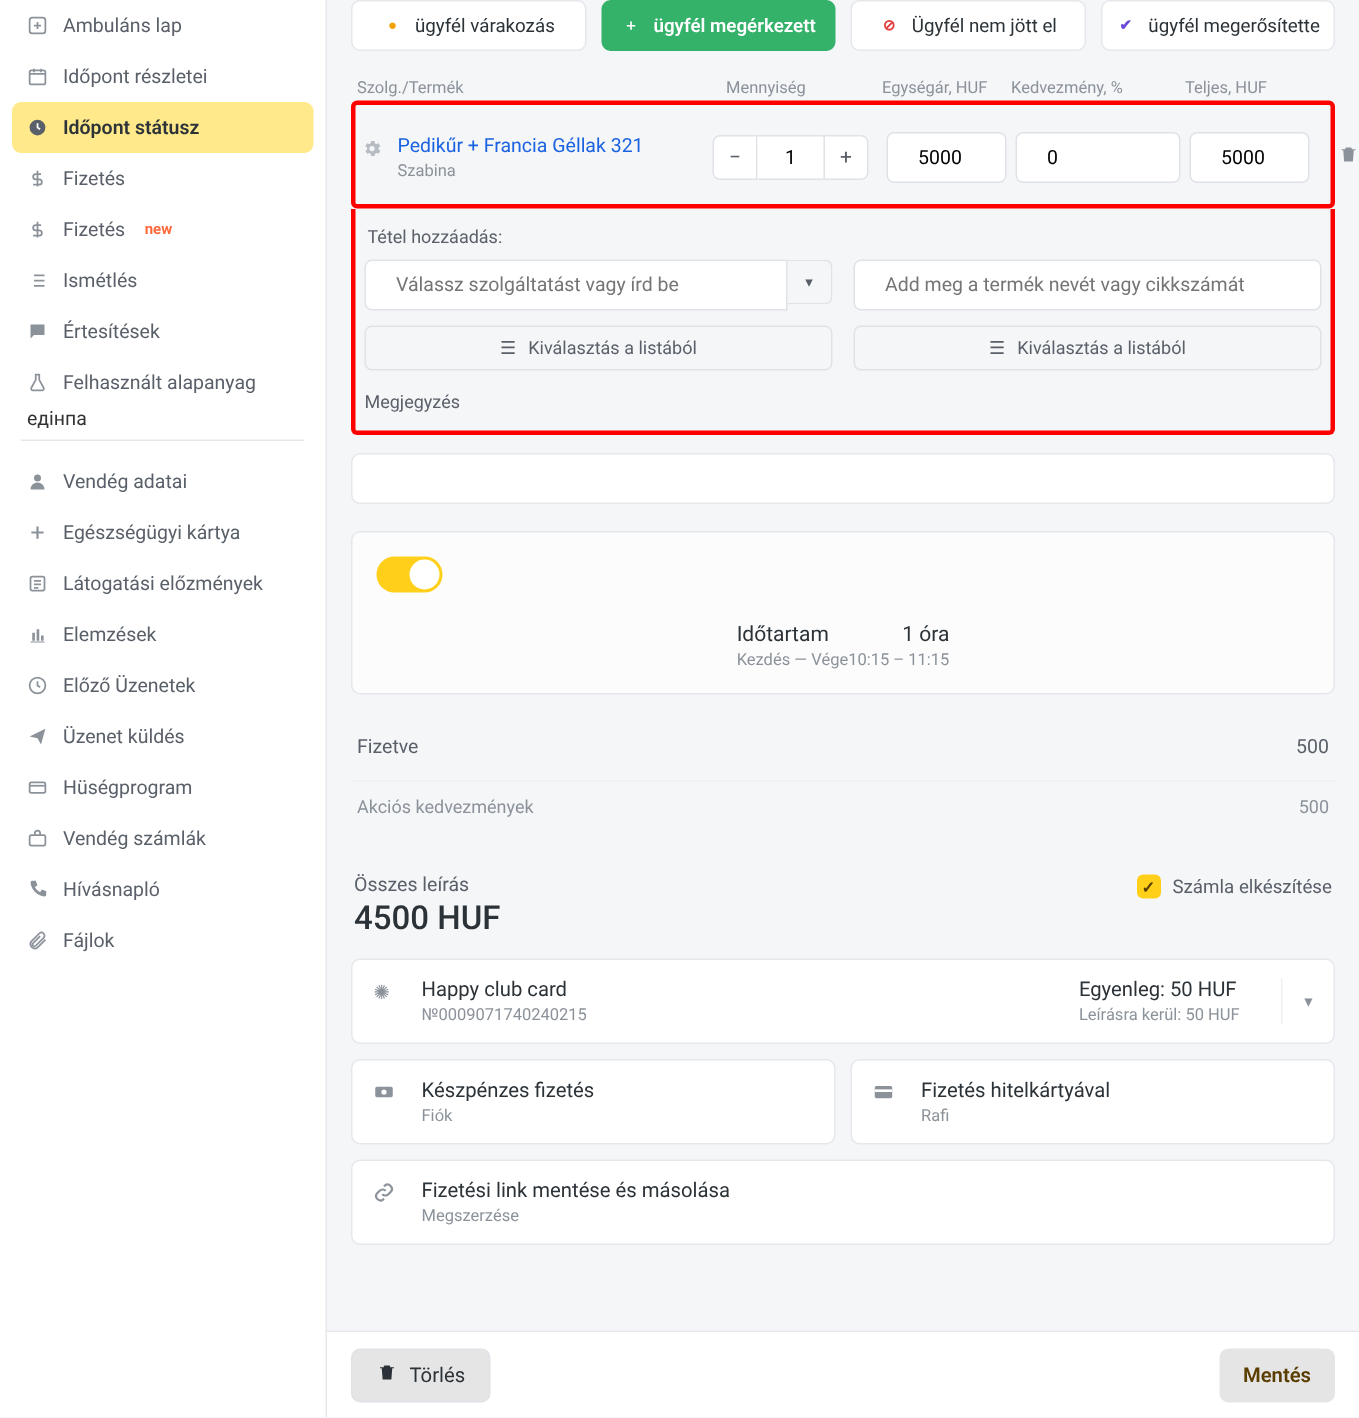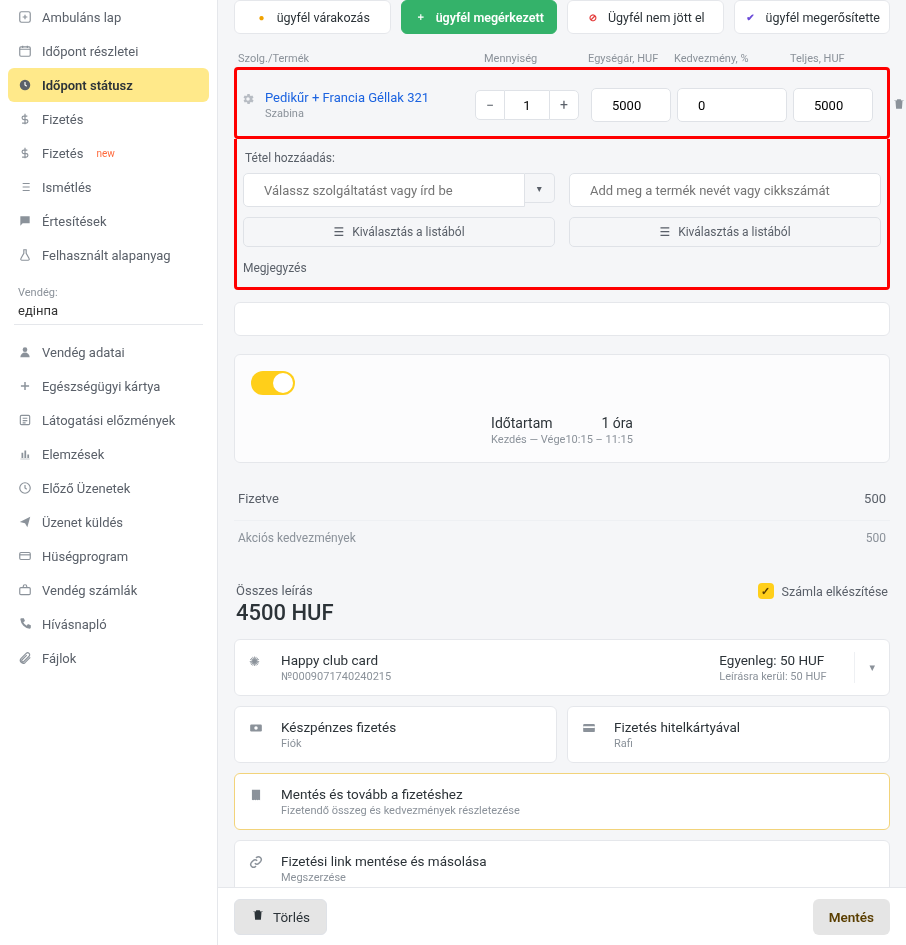--- a/index.html
+++ b/index.html
@@ -3,21 +3,21 @@
 <meta charset="utf-8">
 <style>
   *{box-sizing:border-box;margin:0;padding:0;font-family:-apple-system,"Segoe UI",Roboto,Arial,sans-serif}
   body{background:#f5f6f8;color:#2c3338;font-size:13px;width:906px;height:945px;overflow:hidden}
   .app{display:flex;height:100%}
   .sidebar{width:218px;flex:none;background:#fff;border-right:1px solid #e5e7eb;display:flex;flex-direction:column;padding:0 8px}
   .si{display:flex;align-items:center;gap:10px;height:34px;padding:0 10px;border-radius:6px;color:#5a6069;cursor:pointer}
   .si.active{background:#ffe98a;color:#2c3338;font-weight:600}
   .si .ic{width:14px;display:flex;justify-content:center;color:#8b929a}
   .si.active .ic{color:#5a6069}
-  .badge-new{color:#ff6a3d;font-size:10px;font-weight:400;margin-left:3px}
+  .badge-new{color:#ff6a3d;font-size:10px;font-weight:700;margin-left:3px}
   .sec-label{font-size:11px;color:#8b929a;padding:14px 10px 4px}
   .guest-name{padding:0 10px 6px;color:#333;font-size:13px}
   .guest-under{height:1px;background:#e5e7eb;margin:0 6px 10px}
   .main{flex:1;display:flex;flex-direction:column;min-width:0}
   .scroll{flex:1;overflow:auto;padding:0 16px 18px}
   .statusbar{display:flex;gap:10px;margin-bottom:18px}
   .stab{flex:1;height:34px;border:1px solid #e5e7eb;border-radius:6px;background:#fff;display:flex;align-items:center;justify-content:center;gap:8px;color:#2c3338;font-size:12.5px;cursor:pointer}
   .stab.sel{background:#34b26a;border-color:#34b26a;color:#fff;font-weight:600}
   .stab .ci{width:14px;height:14px;display:flex;align-items:center;justify-content:center;border-radius:50%;font-size:10px;font-weight:700}
   .headrow{display:grid;grid-template-columns:228px 110px 80px 110px 80px 40px;gap:6px;font-size:11px;color:#8b929a;padding:0 4px 6px}
@@ -148,21 +148,20 @@
         </div>
         <div class="si">
           <span class="ic">
             <svg viewBox="0 0 24 24" fill="none" stroke="currentColor" stroke-width="2">
               <path d="M9 3h6M10 3v6l-5 9a2 2 0 0 0 2 3h10a2 2 0 0 0 2-3l-5-9V3"></path>
             </svg>
           </span>
           <span>Felhasznált alapanyag</span>
         </div>
       </div>
-    <div class="sec-label">Vendég:</div>
     <div class="guest-name">едінпа</div>
     <div class="guest-under"></div>
     <div id="side-b">
         <div class="si">
           <span class="ic">
             <svg viewBox="0 0 24 24" fill="currentColor">
               <circle cx="12" cy="8" r="4"></circle>
               <path d="M4 21a8 8 0 0 1 16 0H4z"></path>
             </svg>
           </span>
@@ -406,31 +405,20 @@
                 <rect x="2" y="9" width="20" height="3" fill="#fff"></rect>
               </svg>
           </span>
           <div>
             <div class="t1">Fizetés hitelkártyával</div>
             <div class="t2">Rafi</div>
           </div>
         </div>
       </div>
 
-      <div class="card gold">
-        <span class="ic ic-yel">
-          <svg viewBox="0 0 24 24" fill="currentColor">
-              <path d="M5 3h14v18l-2-1-2 1-2-1-2 1-2-1-2 1-2-1V3z"></path>
-            </svg>
-        </span>
-        <div>
-          <div class="t1">Mentés és tovább a fizetéshez</div>
-          <div class="t2">Fizetendő összeg és kedvezmények részletezése</div>
-        </div>
-      </div>
 
       <div class="card">
         <span class="ic ic-link">
           <svg viewBox="0 0 24 24" fill="none" stroke="currentColor" stroke-width="2.5">
               <path d="M10 14a5 5 0 0 0 7 0l3-3a5 5 0 0 0-7-7l-1 1"></path>
               <path d="M14 10a5 5 0 0 0-7 0l-3 3a5 5 0 0 0 7 7l1-1"></path>
             </svg>
         </span>
         <div>
           <div class="t1">Fizetési link mentése és másolása</div>

